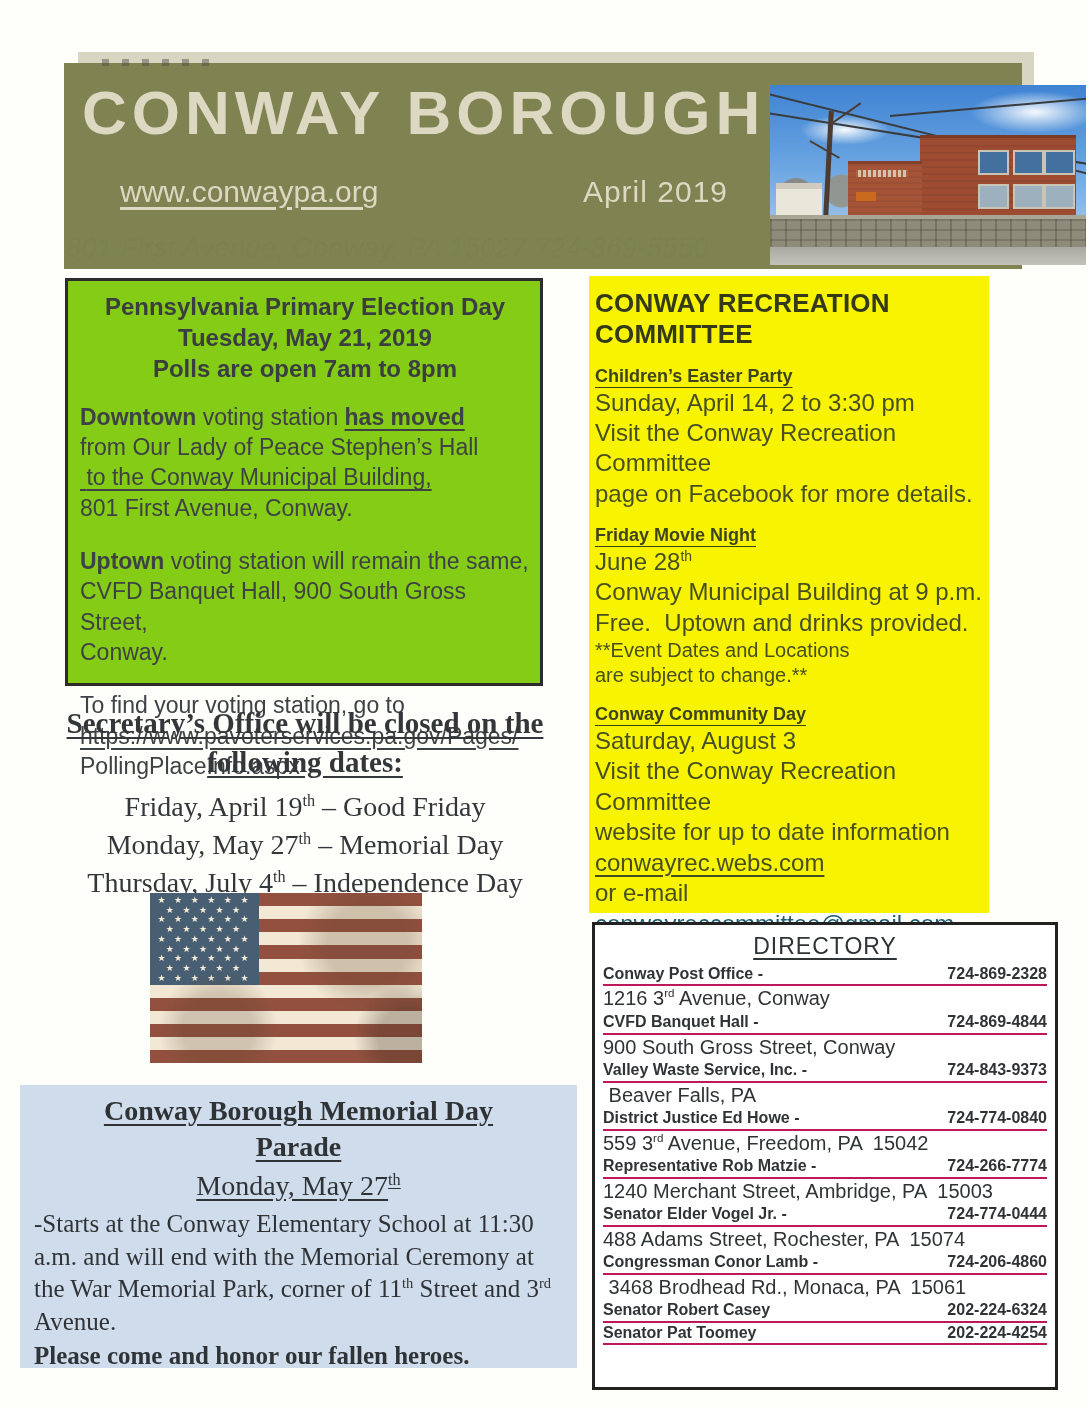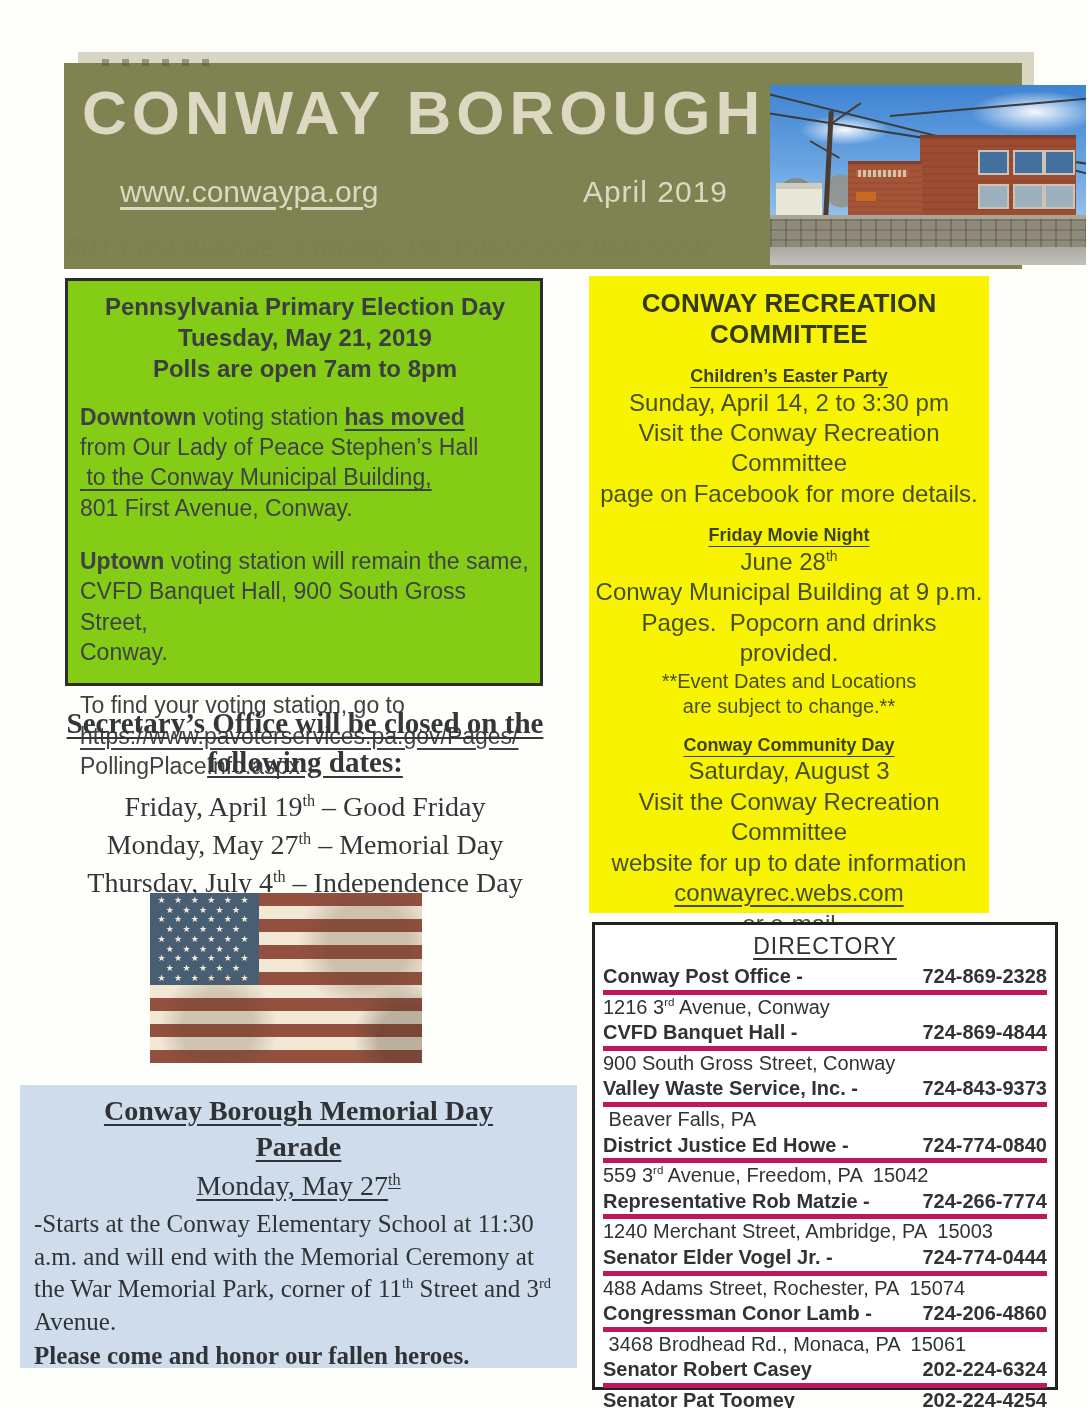--- a/index.html
+++ b/index.html
@@ -82,36 +82,36 @@
 
   
   .parade-box{left:20px;top:1085px;width:557px;height:283px;background:#cfdcec;
       font-family:"Liberation Serif",serif;color:#2f3336;box-sizing:border-box;padding:8px 14px 0;}
   .p-title{font-size:28px;font-weight:bold;text-align:center;line-height:1.3;}
   .p-date{font-size:28px;text-align:center;line-height:1.3;margin-top:2px;}
   .p-body{font-size:25px;line-height:1.3;margin-top:4px;}
   .p-close{font-size:25px;font-weight:bold;line-height:1.3;margin-top:2px;}
 
   
-  .rec-box{left:589px;top:276px;width:400px;height:637px;background:#f8f300;text-align:center;
+  .rec-box{left:589px;top:276px;width:400px;height:637px;background:#f8f300;
       box-sizing:border-box;padding:12px 6px 0;color:#474f22;}
   .r-head{font-size:26px;font-weight:bold;color:#343a18;letter-spacing:.2px;}
   .r-title{font-size:18px;font-weight:bold;color:#3c431d;text-decoration:underline;
       text-underline-offset:5px;margin-top:15px;line-height:1.25;}
   .r-line{font-size:24px;line-height:1.27;white-space:pre-wrap;}
   .r-line.small{font-size:20px;line-height:1.25;}
   .email{color:#1d5c72;}
 
   
   .dir-box{left:592px;top:922px;width:466px;height:468px;border:3px solid #222;background:#fff;
       box-sizing:border-box;padding:8px 8px 0;color:#303335;}
   .d-title{font-size:23px;text-align:center;text-decoration:underline;text-underline-offset:4px;
       letter-spacing:1px;margin-bottom:4px;}
-  .d-row{display:flex;justify-content:space-between;font-size:20px;font-weight:bold;
-      line-height:1.28;border-bottom:5px solid #be185d;}
+  .d-row{display:flex;justify-content:space-between;font-size:16px;font-weight:bold;
+      line-height:1.28;border-bottom:2px solid #be185d;}
   .d-addr{font-size:20px;line-height:1.28;white-space:pre-wrap;}
 </style>
 </head>
 <body>
 
 <div class="page">
 
   <div class="abs band-shadow"></div>
   <div class="abs band">
     <div class="abs scan-marks"></div>
@@ -197,21 +197,21 @@
 
   <section class="abs rec-box">
     <div class="r-head">CONWAY RECREATION COMMITTEE</div>
     <div id="recSections">
         <div class="r-title">Children’s Easter Party</div>
         <div class="r-line"><span>Sunday, April 14, 2 to 3:30 pm</span></div>
         <div class="r-line"><span>Visit the Conway Recreation Committee</span><br><span>page on Facebook for more details.</span></div>
         <div class="r-title">Friday Movie Night</div>
         <div class="r-line"><span>June 28</span><sup>th</sup></div>
         <div class="r-line"><span>Conway Municipal Building at 9 p.m.</span></div>
-        <div class="r-line"><span>Pages.  Popcorn and drinks provided.</span></div>
+        <div class="r-line"><span>Free.  Uptown and drinks provided.</span></div>
         <div class="r-line small"><span>**Event Dates and Locations</span><br><span>are subject to change.**</span></div>
         <div class="r-title">Conway Community Day</div>
         <div class="r-line"><span>Saturday, August 3</span></div>
         <div class="r-line"><span>Visit the Conway Recreation Committee</span><br><span>website for up to date information</span></div>
         <div class="r-line"><span class="u link">conwayrec.webs.com</span></div>
         <div class="r-line"><span>or e-mail</span></div>
         <div class="r-line"><span class="u email link">conwayreccommittee@gmail.com</span></div>
       </div>
   </section>
 

